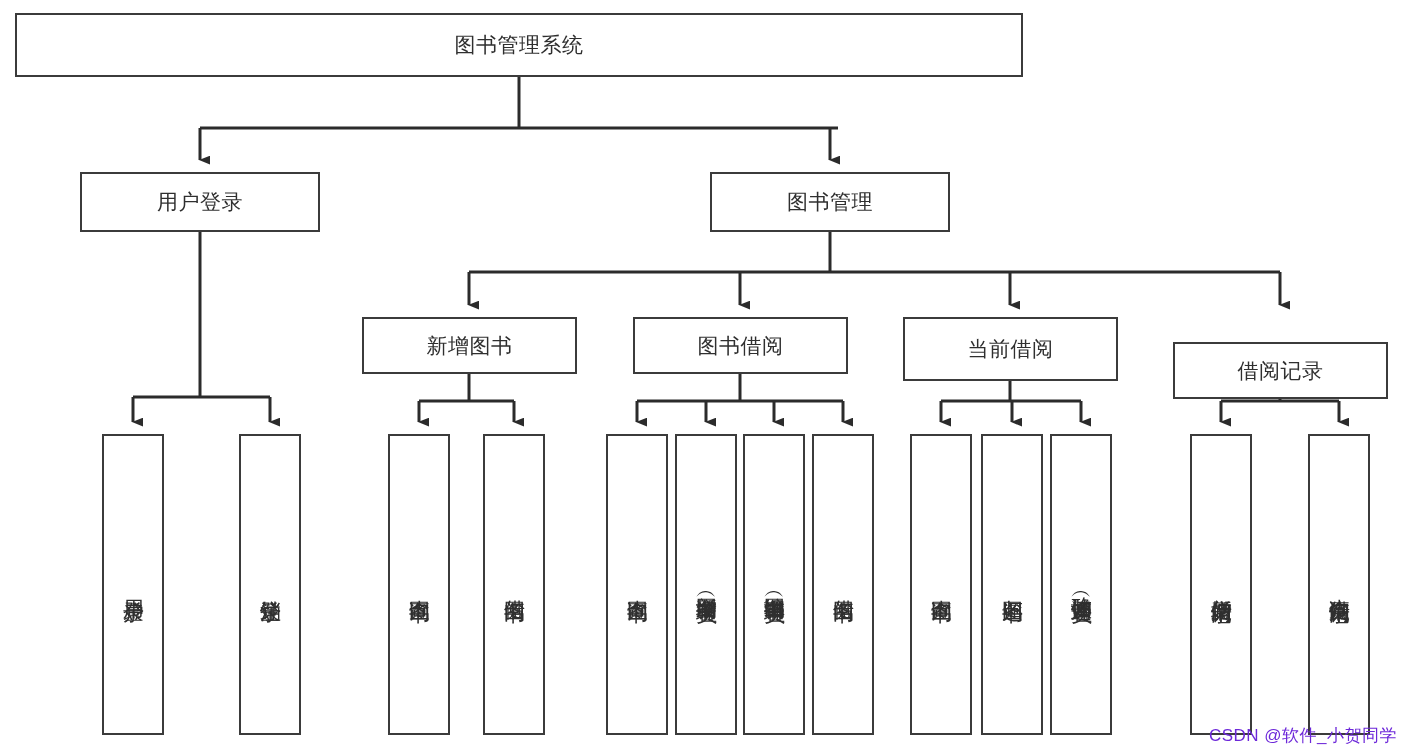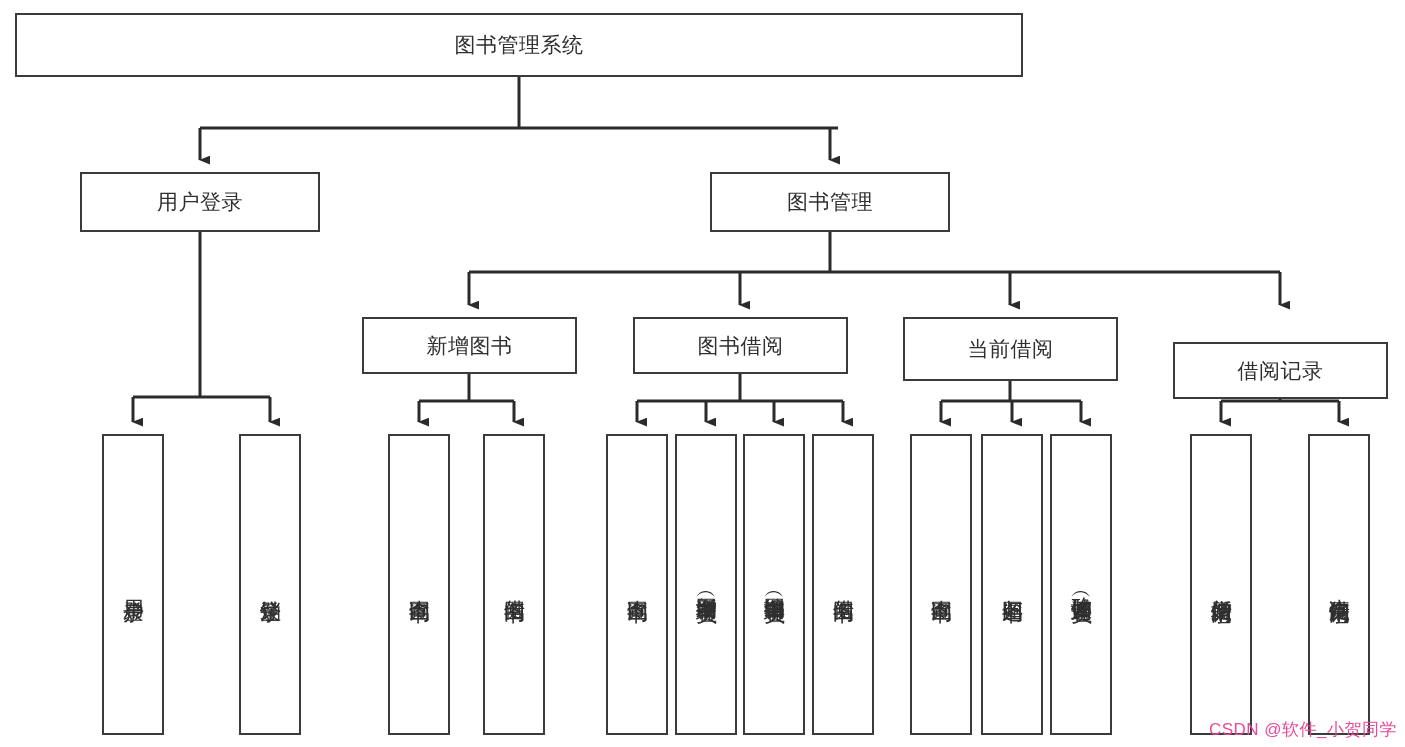--- a/index.html
+++ b/index.html
@@ -52,23 +52,23 @@
     text-align: center;
   }
   .node-v > span {
     writing-mode: vertical-rl;
     text-orientation: upright;
     display: block;
   }
   #watermark {
     position: absolute;
     right: 8px;
-    bottom: 6px;
+    bottom: 0;
     font-size: 17px;
-    color: #ec4899;
+    color: #6d28d9;
     letter-spacing: 0.5px;
     white-space: nowrap;
     pointer-events: none;
   }
 </style>
 </head>
 <body>
 
 <div id="canvas">
 

